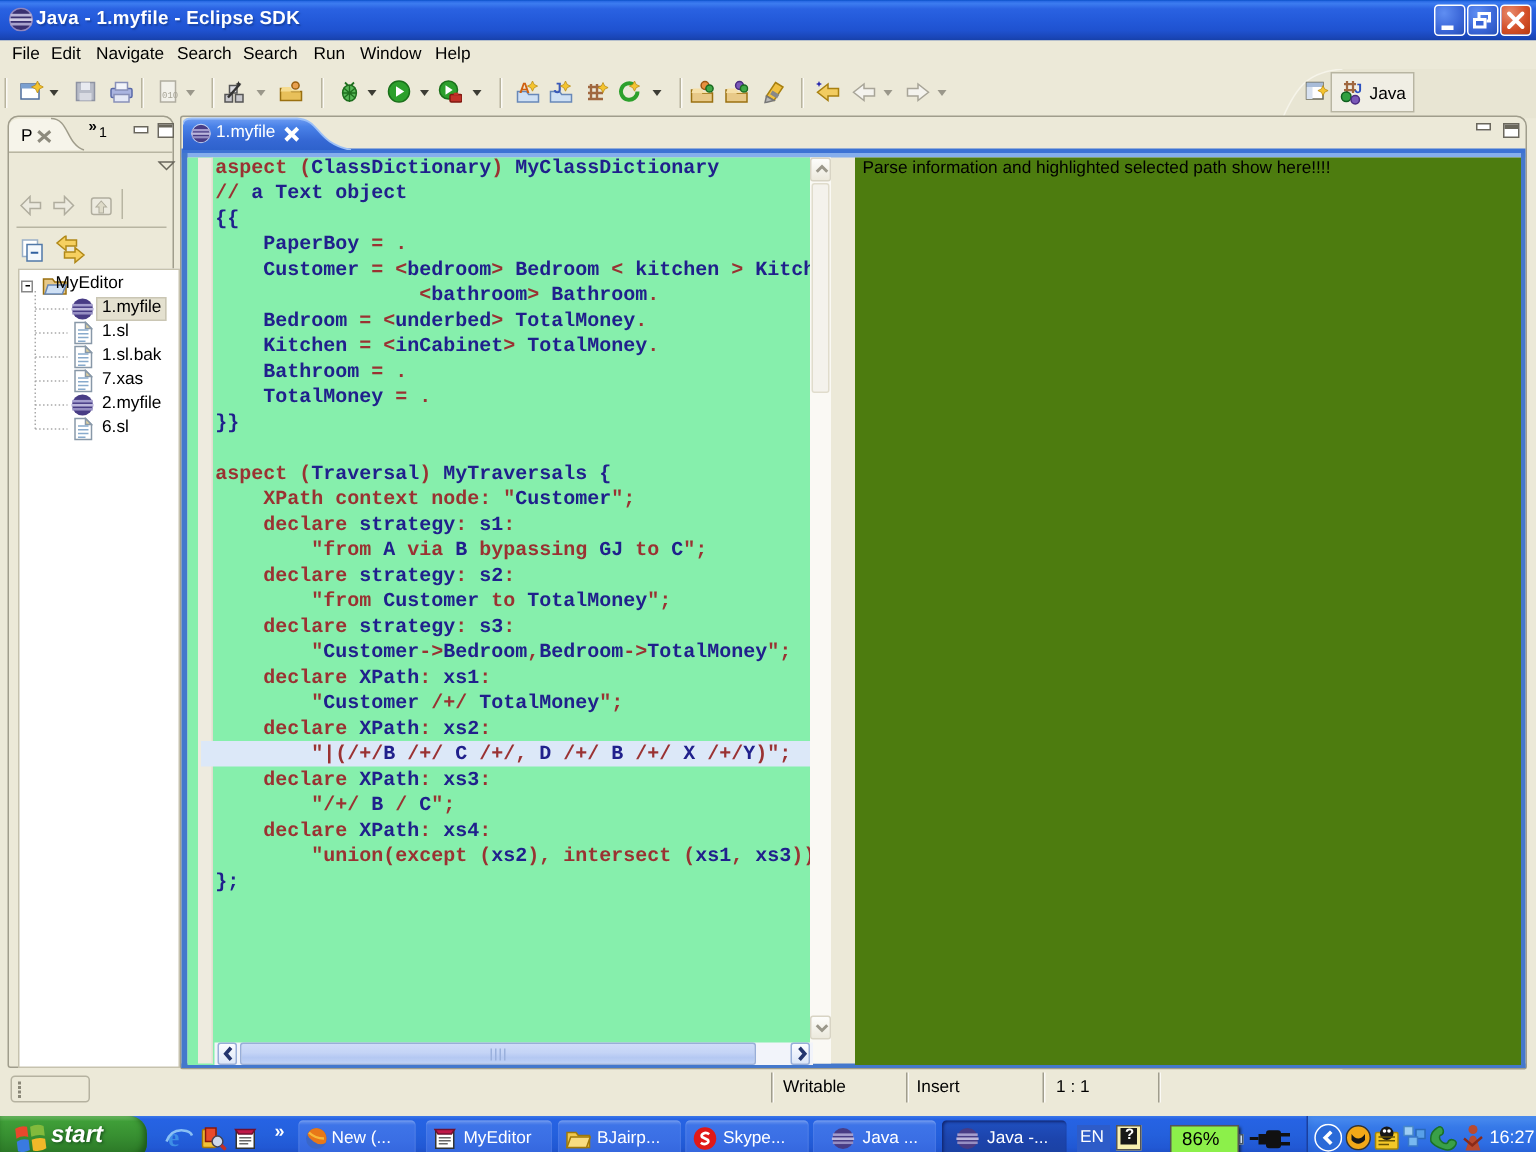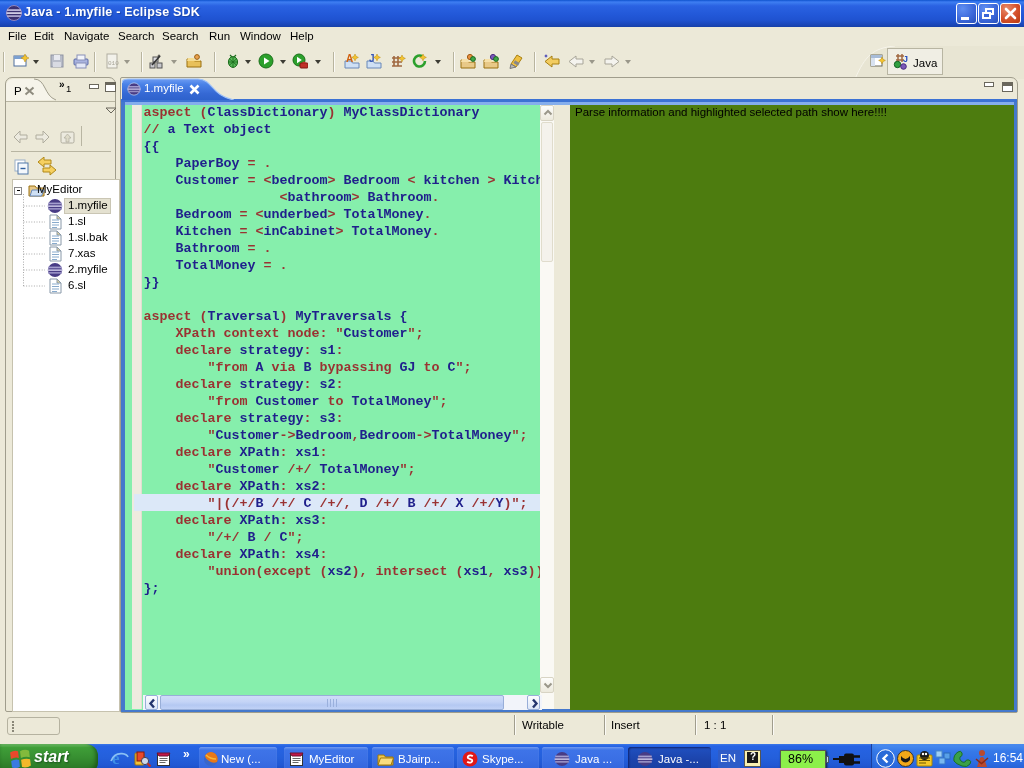--- a/index.html
+++ b/index.html
@@ -535,15 +535,15 @@
           <rect x="5" y="9" width="6" height="6" fill="#78b8f0" stroke="#3878c8"></rect>
         </svg>
   <svg class="abs" style="left:80px;top:5px" width="20" height="19" viewBox="0 0 20 19">
           <path d="M2 12 Q1 6 6 3 Q9 1 10 4 Q11 7 8 8 Q7 10 9 12 Q11 14 13 13 Q14 10 17 11 Q20 12 18 15 Q15 19 10 17 Q4 15 2 12z" fill="#3aa048" stroke="#1a7028"></path>
         </svg>
   <svg class="abs" style="left:101px;top:5px" width="18" height="19" viewBox="0 0 18 19">
           <circle cx="9" cy="4" r="3" fill="#b84a30"></circle>
           <path d="M4 18 L7 9 Q9 7 11 9 L14 18z" fill="#b84a30"></path>
           <path d="M3 10 l6 5 M15 9 l-7 6" stroke="#8a2a18" stroke-width="1.6"></path>
         </svg>
-  <span class="abs" style="left:121px;top:7px;color:#fff;font-size:12px">16:54</span>
+  <span class="abs" style="left:121px;top:7px;color:#fff;font-size:12px">16:27</span>
  </div>
 </div>
 </div>
 </body></html>

